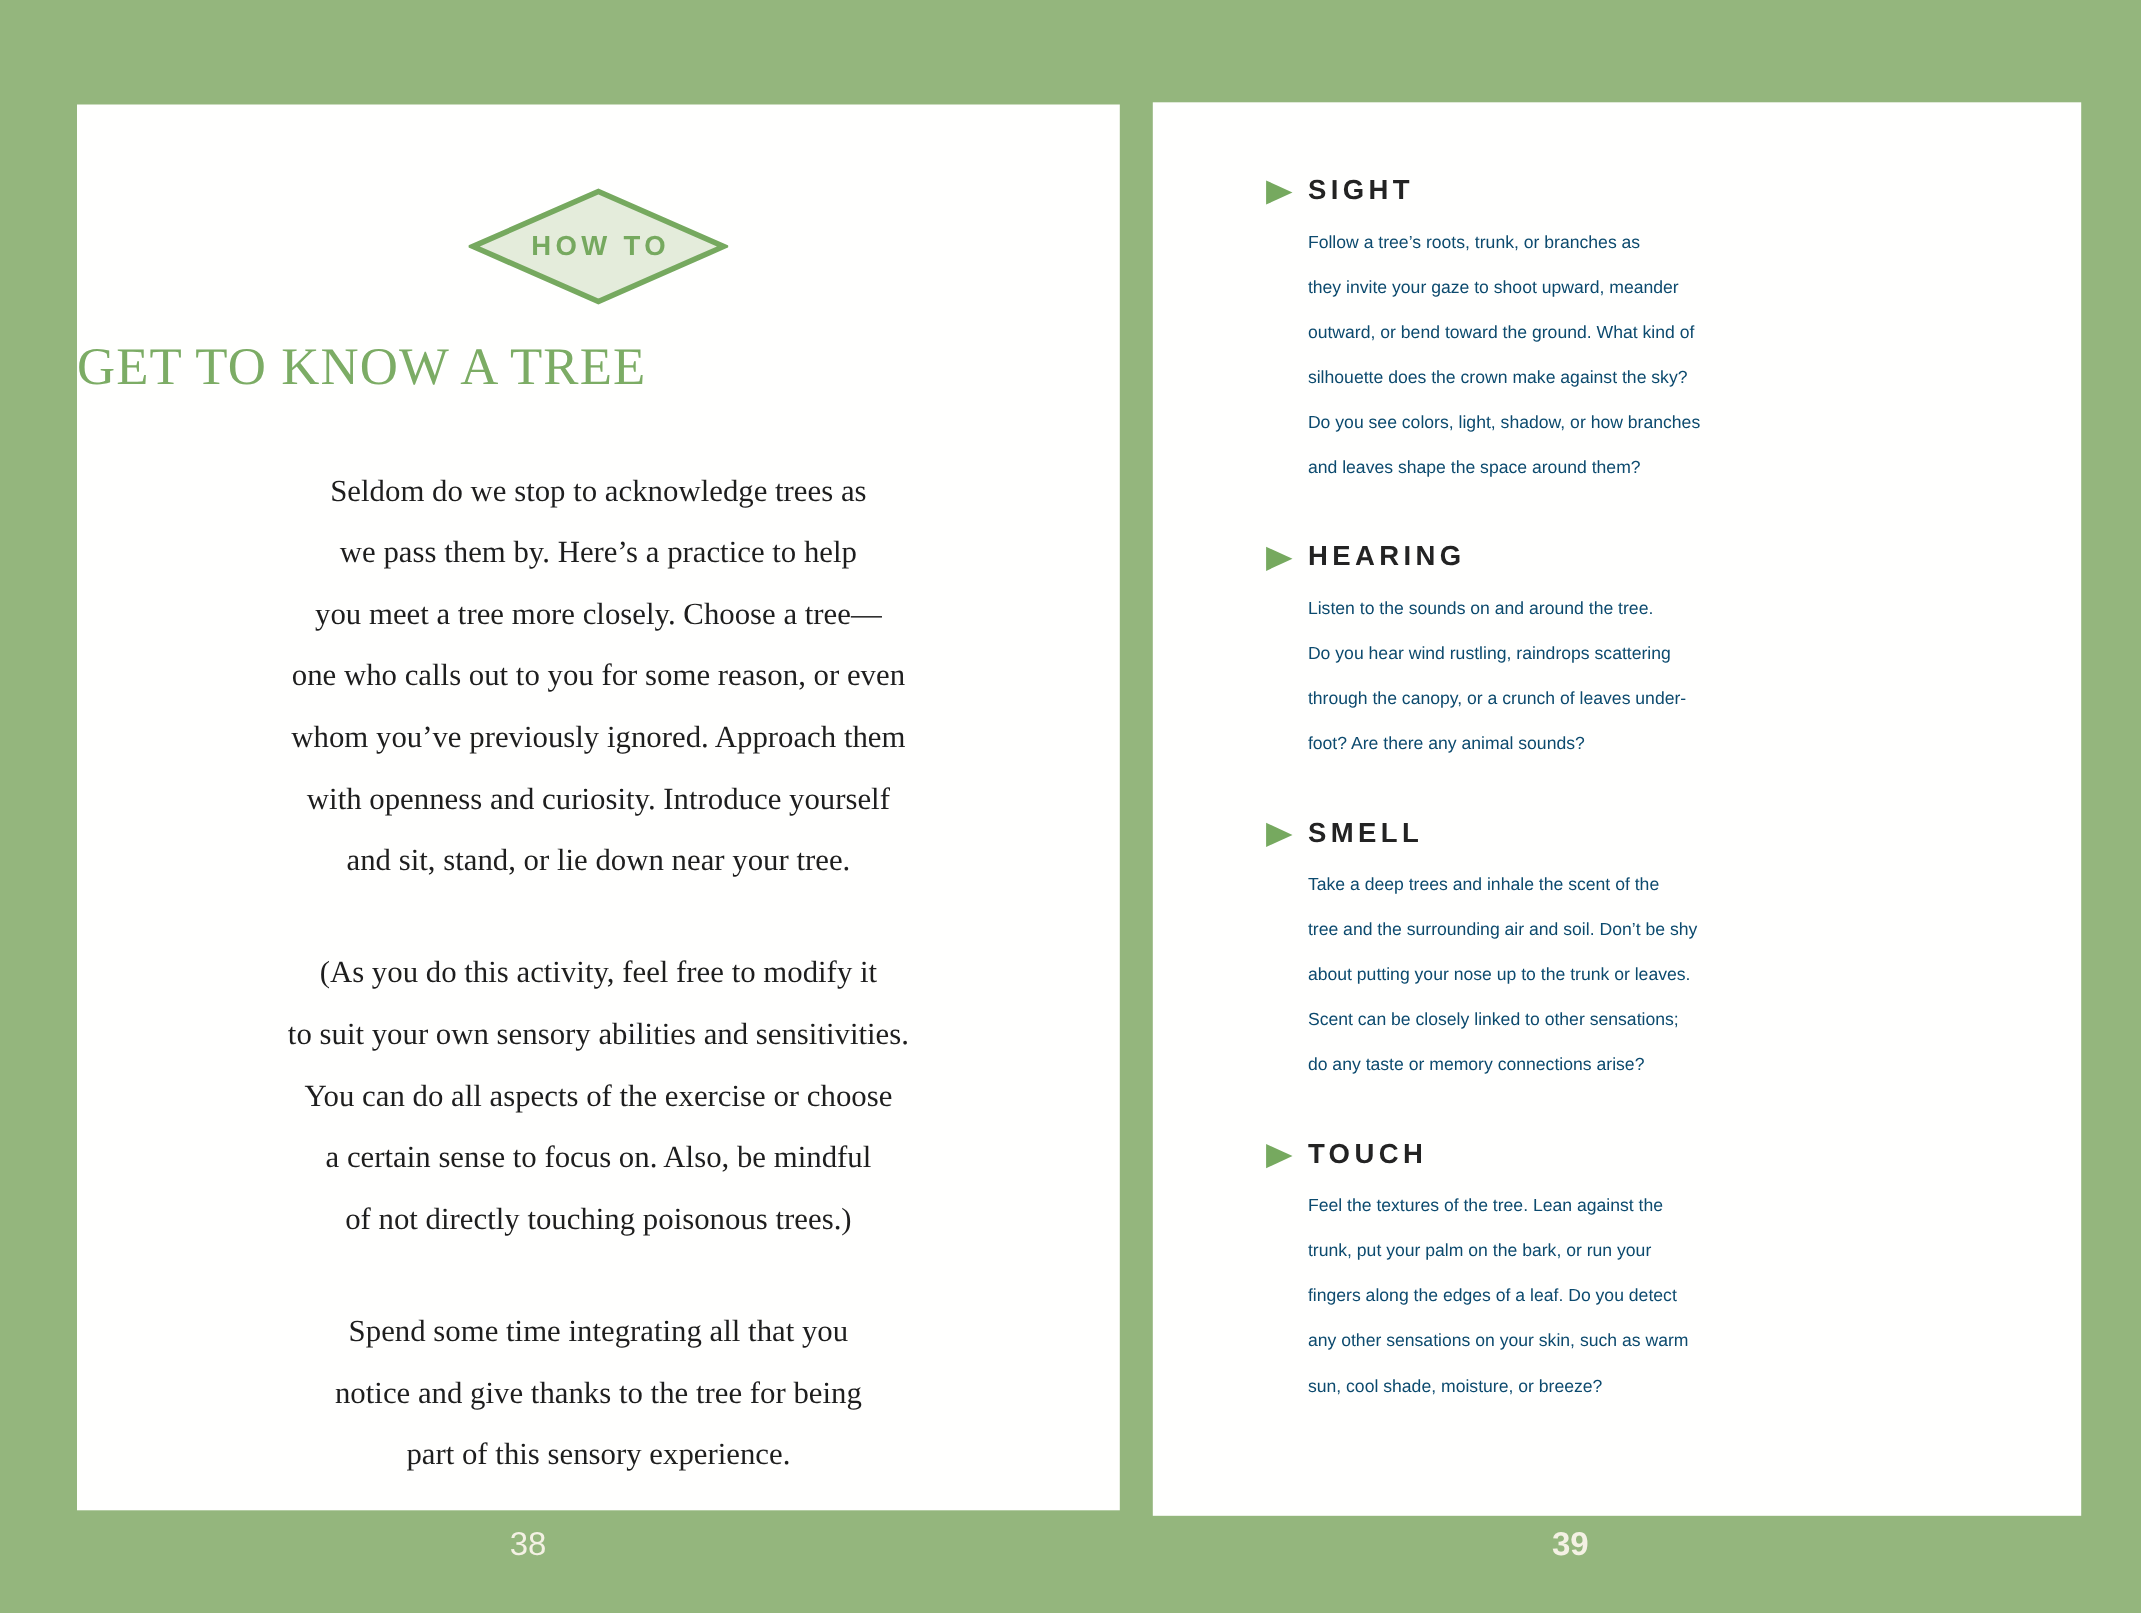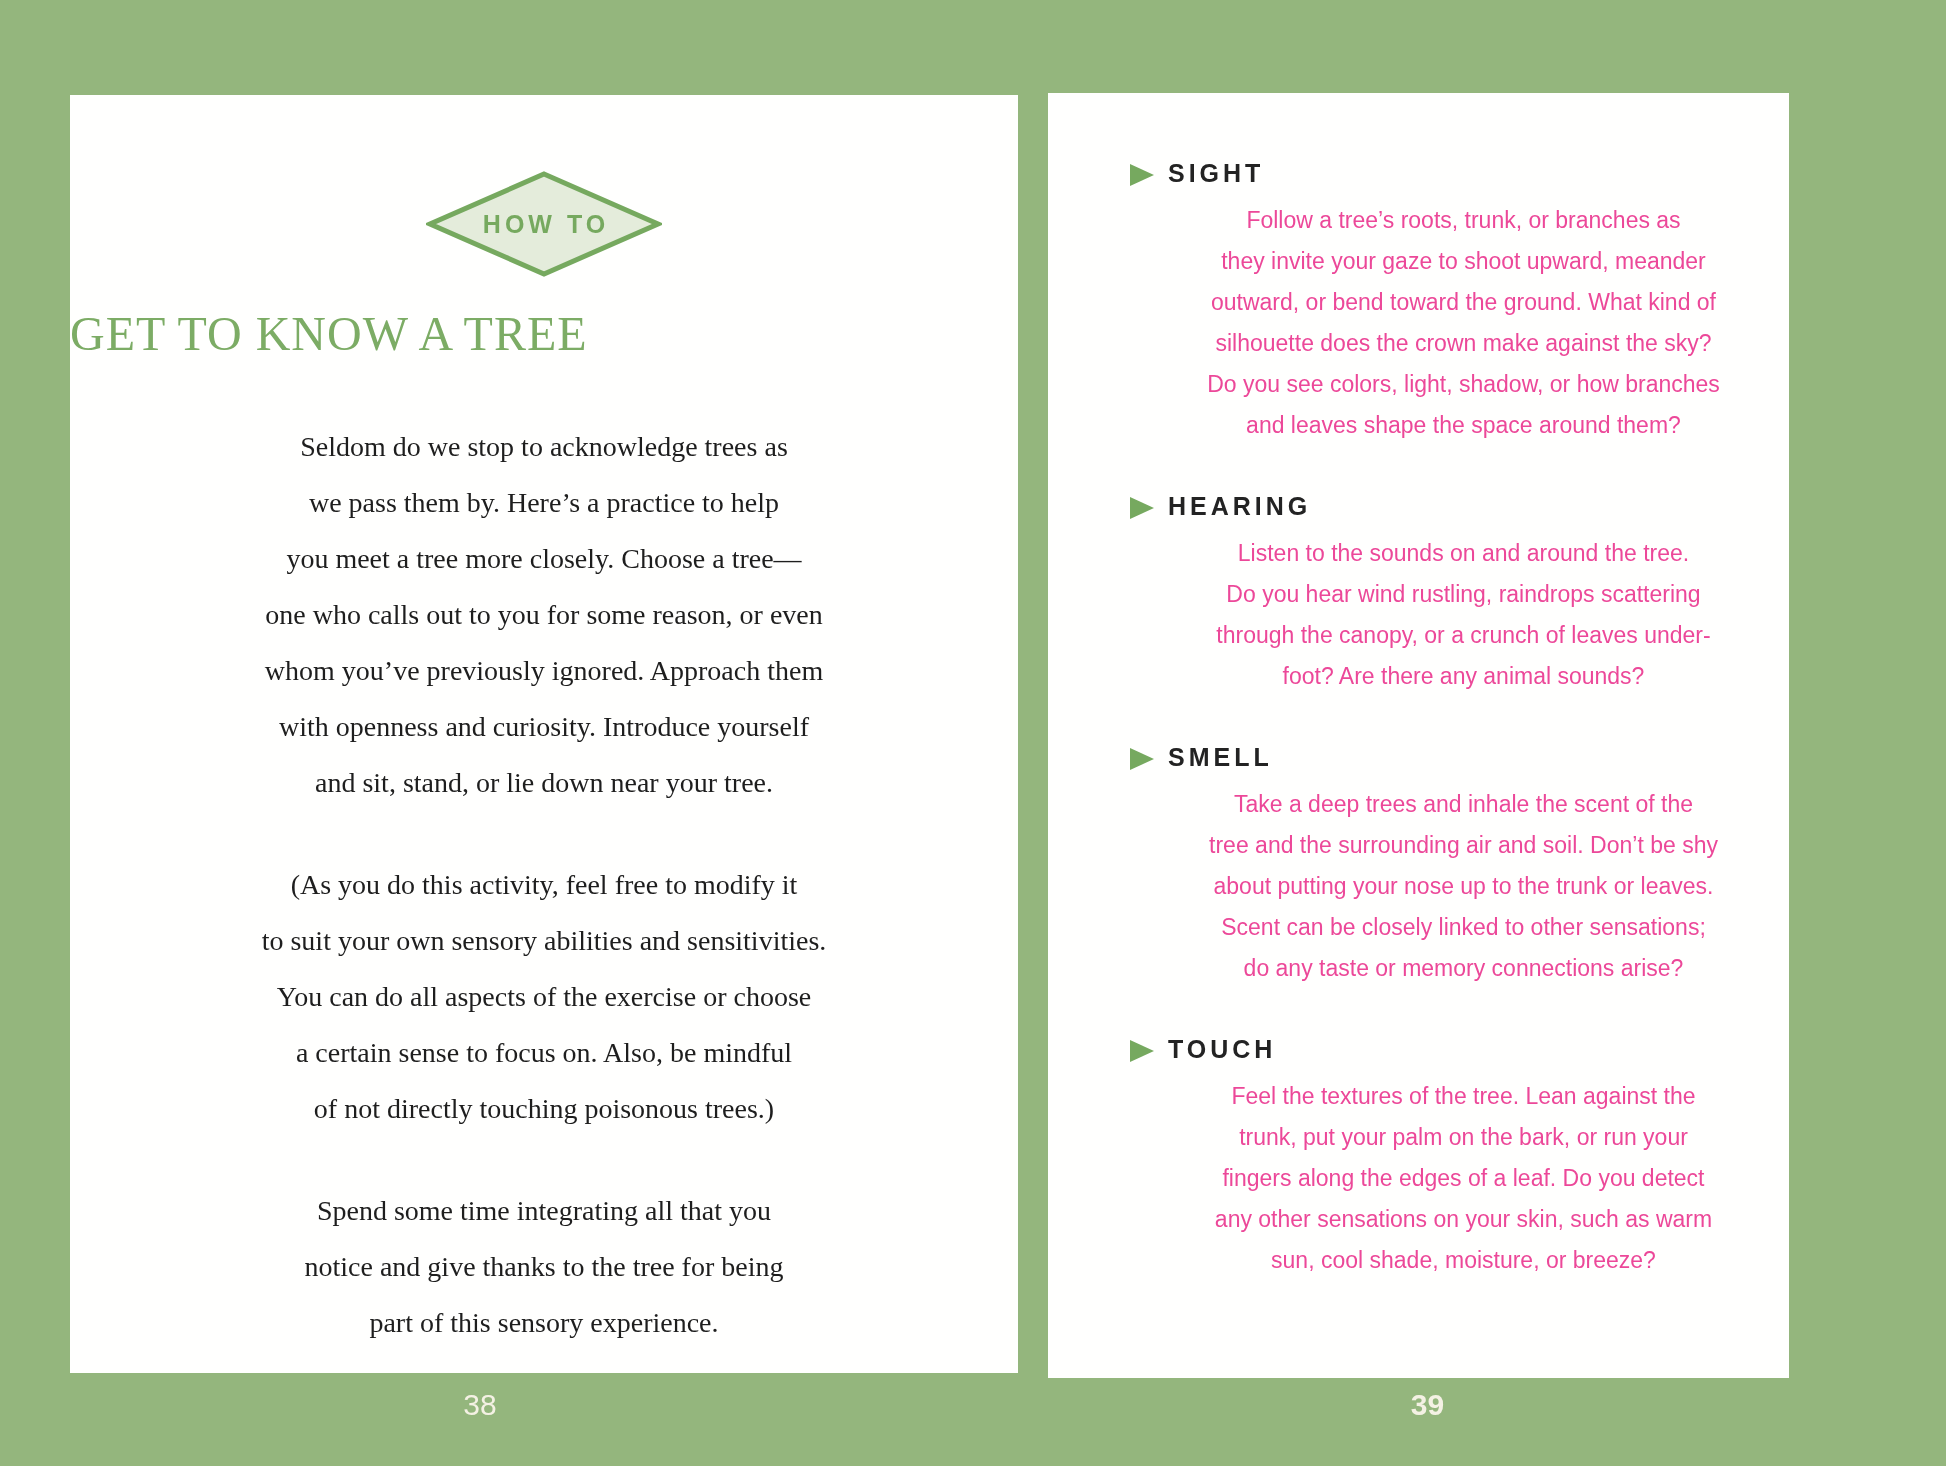--- a/index.html
+++ b/index.html
@@ -18,21 +18,21 @@
     background: var(--background);
     font-family: "Liberation Sans", sans-serif;
   }
   .spread { position: relative; width: 1946px; height: 1466px; }
 
   .page {
     position: absolute;
     background: var(--page-bg);
   }
   .page-left  { left: 70px;   top: 95px; width: 948px; height: 1278px; }
-  .page-right { left: 1048px; top: 93px; width: 741px; height: 1285px; }
+  .page-right { left: 1048px; top: 93px; width: 844px; height: 1285px; padding-left: 21px; }
 
   
   .badge-wrap {
     margin: 75px auto 0 auto;
     width: 236px; height: 108px;
     position: relative;
   }
   .badge-wrap svg { display: block; width: 236px; height: 108px; }
   .diamond-shape {
     fill: var(--diamond-fill);
@@ -89,25 +89,24 @@
     border-bottom: 11px solid transparent;
   }
   .section-heading {
     font-size: 25px;
     font-weight: bold;
     letter-spacing: 4px;
     color: #232323;
     margin-bottom: 12px;
   }
   .section-body {
-    font-size: 23px;
+    font-size: 16px;
     line-height: 41px;
-    color: #ec4899;
+    color: #0c4a6e;
     white-space: pre-line;
-    text-align: center;
   }
 
   
   .page-number {
     position: absolute;
     width: 820px;
     text-align: center;
     font-size: 30px;
     color: var(--page-number);
   }

